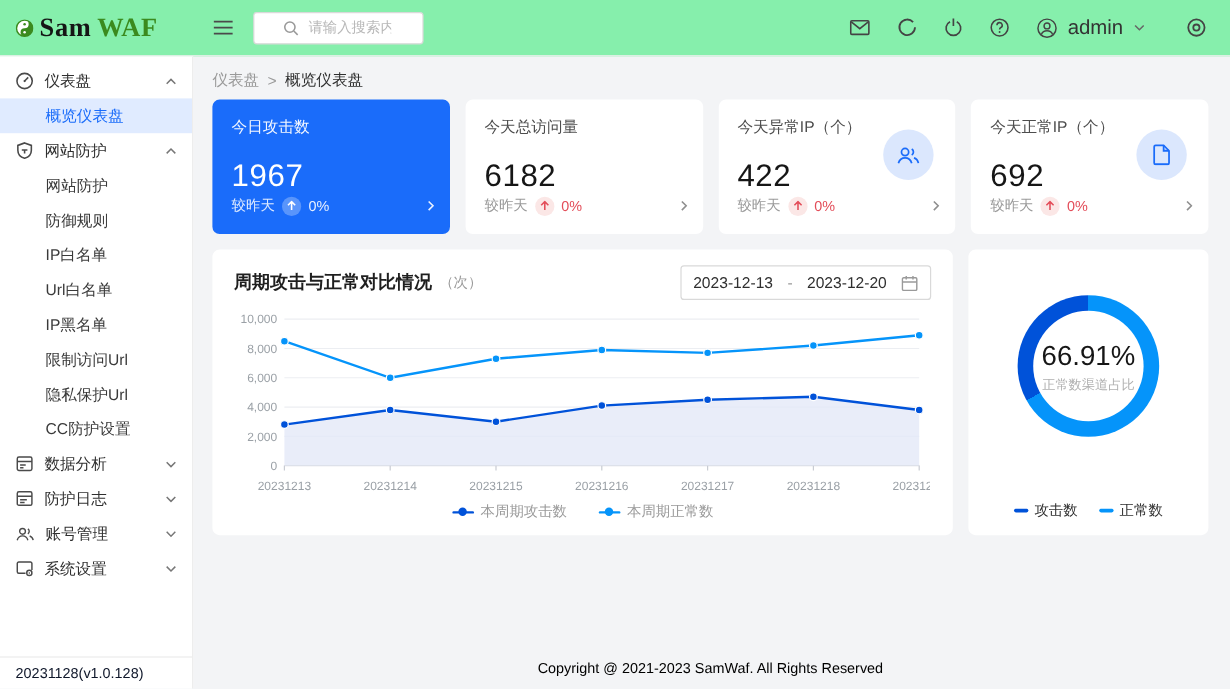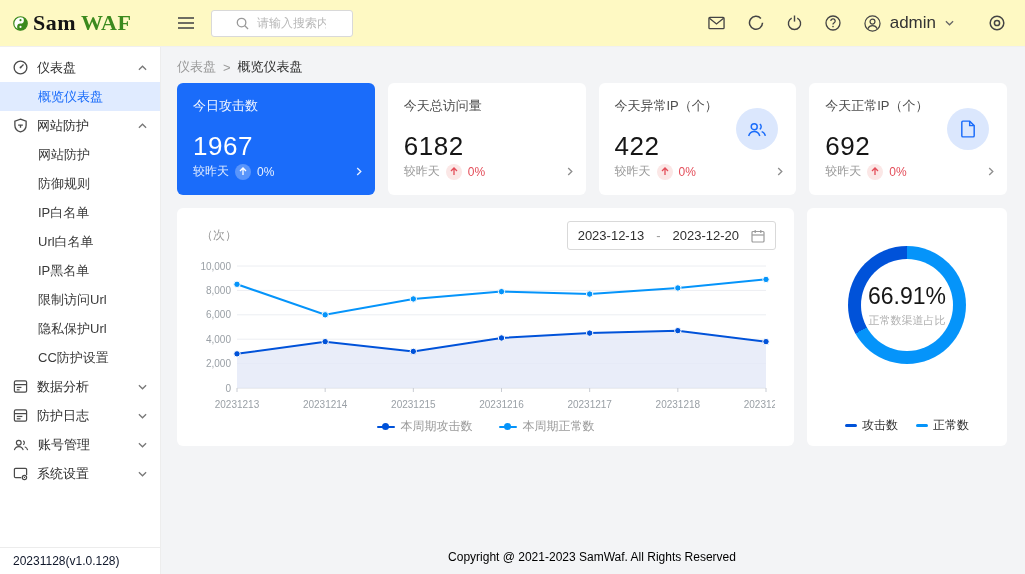--- a/index.html
+++ b/index.html
@@ -7,21 +7,21 @@
   body {
     width:1025px; height:574px; overflow:hidden;
     background:#f3f4f6;
     font-family:"Liberation Sans","DejaVu Sans",sans-serif;
     color:#333; font-size:13px;
   }
   .app { width:1025px; height:574px; display:flex; flex-direction:column; }
 
   
   header {
-    flex:0 0 47px; background:#fef9c3; display:flex; align-items:center;
+    flex:0 0 47px; background:#86efac; display:flex; align-items:center;
     border-bottom:1px solid #f0f0f0;
   }
   .logo { width:161px; flex:0 0 161px; display:flex; align-items:center; gap:5px; padding-left:13px; }
   .logo-sam { font-family:"Liberation Serif","DejaVu Serif",serif; font-weight:bold; font-size:22px; color:#151515; letter-spacing:.5px; }
   .logo-waf { font-family:"Liberation Serif","DejaVu Serif",serif; font-weight:bold; font-size:22px; color:var(--green,#3b8a1e); letter-spacing:.5px; }
   .hamburger { margin-left:17px; cursor:pointer; display:flex; }
   .search-box {
     margin-left:17px; height:27px; width:142px; border:1px solid #d9d9d9; border-radius:3px;
     display:flex; align-items:center; padding:0 24px; gap:6px; background:#fff;
   }
@@ -439,20 +439,21 @@
                 </svg>
               </span>
           </div>
         </div>
       </div>
 
       <div class="charts-row">
 
         <div class="trend-card">
           <div class="trend-head">
+            <span class="trend-title">周期攻击与正常对比情况</span>
             <span class="trend-unit">（次）</span>
             <div class="date-range">
               <span>2023-12-13</span>
               <span class="date-sep">-</span>
               <span>2023-12-20</span>
               <span style="display:flex">
                 <svg width="14" height="14" viewBox="0 0 14 14" fill="none" stroke="#9a9a9a" stroke-width="1.2">
                     <rect x="1" y="2.5" width="12" height="10.5" rx="1"></rect>
                     <line x1="1" y1="6" x2="13" y2="6"></line>
                     <line x1="4.2" y1="1" x2="4.2" y2="4"></line>

